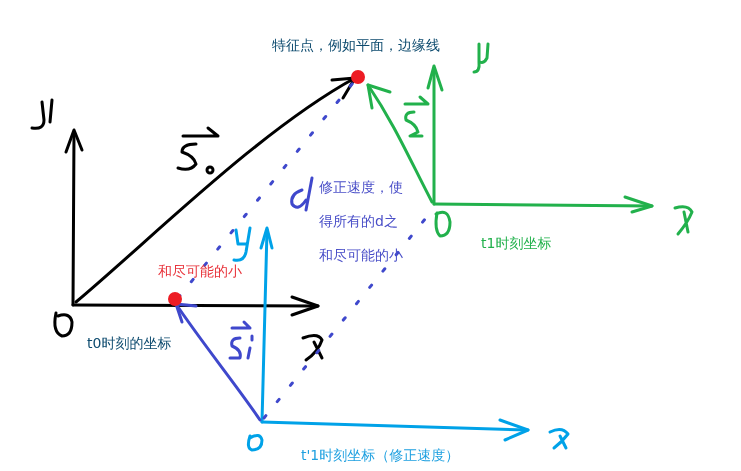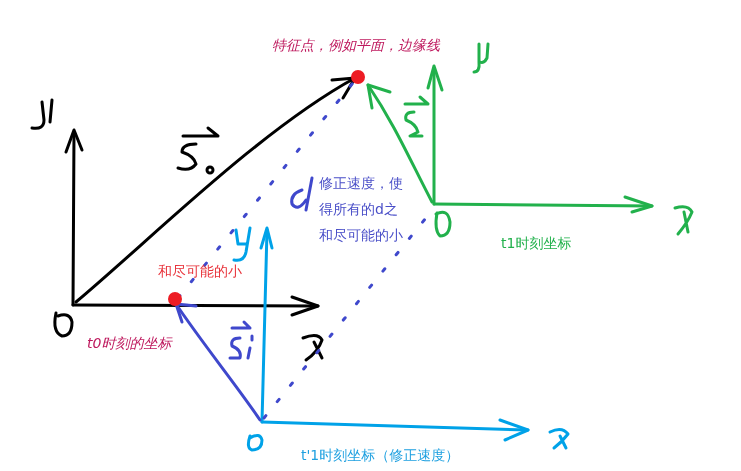--- a/index.html
+++ b/index.html
@@ -1,25 +1,25 @@
 <!DOCTYPE html>
 <html><head>
   <meta charset="utf-8">
   <style>
     html, body { margin: 0; padding: 0; background: #ffffff; }
     body { width: 741px; height: 471px; position: relative; overflow: hidden;
            font-family: "DejaVu Sans", "Liberation Sans", sans-serif; }
     svg.canvas { position: absolute; left: 0; top: 0; }
     .txt { position: absolute; white-space: nowrap; font-size: 14px; line-height: 1; }
-    .t-black { color: #be185d; font-style: italic; }
+    .t-black { color: #0c4a6e; }
     .t-red { color: #e8323a; }
     .t-blue { color: #4a4fc8; }
     .t-green { color: #22b14c; }
     .t-cyan { color: #1ea0e0; }
-    .multi { white-space: pre; line-height: 26px; }
+    .multi { white-space: pre; line-height: 34px; }
   </style>
 </head>
 <body>
 
 <svg class="canvas" width="741" height="471" viewBox="0 0 741 471">
 
   <g stroke="#000" stroke-width="3" fill="none" stroke-linecap="round" stroke-linejoin="round">
     <path d="M73 305 L74 132"></path>
     <path d="M66 152 L74 130 L82 150"></path>
     <path d="M73 305 L318 306"></path>
@@ -85,14 +85,14 @@
   <circle cx="358" cy="77" r="7" fill="#ed1c24"></circle>
   <circle cx="175" cy="299" r="7" fill="#ed1c24"></circle>
 </svg>
 
 <div class="txt t-black" style="left:272px; top:38px;">特征点，例如平面，边缘线</div>
 <div class="txt t-red" style="left:158px; top:264px;">和尽可能的小</div>
 <div class="txt t-blue multi" style="left:319px; top:170px;">修正速度，使
 得所有的d之
 和尽可能的小</div>
 <div class="txt t-black" style="left:87px; top:336px;">t0时刻的坐标</div>
-<div class="txt t-green" style="left:481px; top:236px;margin-left:20px;">t1时刻坐标</div>
+<div class="txt t-green" style="left:481px; top:236px;">t1时刻坐标</div>
 <div class="txt t-cyan" style="left:301px; top:448px;">t'1时刻坐标（修正速度）</div>
 
 </body></html>

